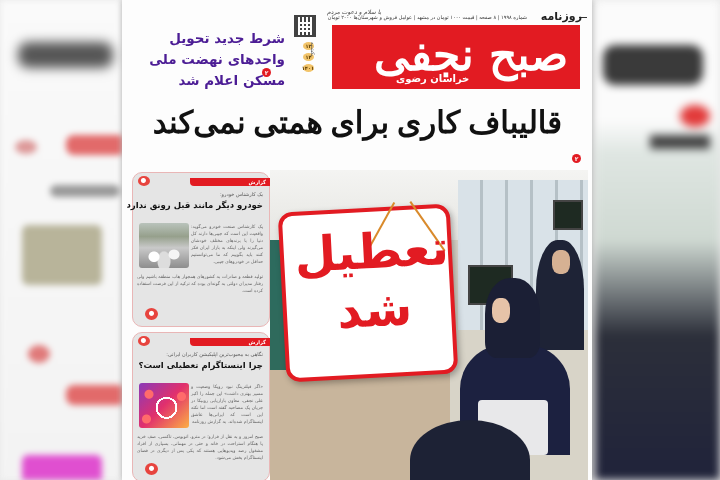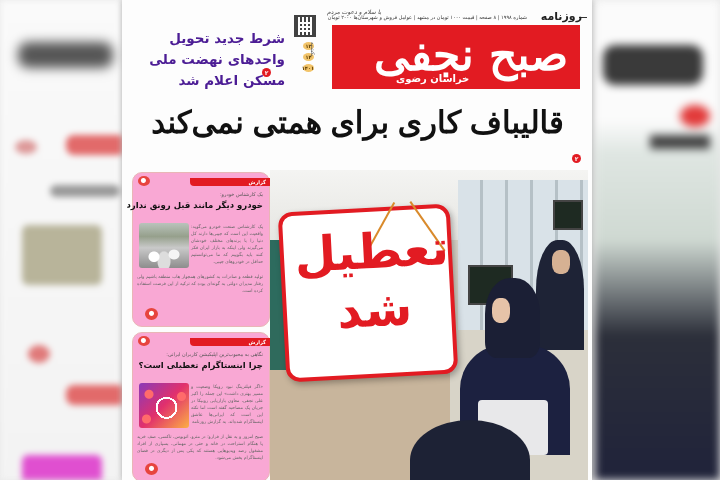--- a/index.html
+++ b/index.html
@@ -92,28 +92,28 @@
   }
   .red-dot {
     display: inline-block; width: 9px; height: 9px; border-radius: 50%; background: #e21b22;
     color: #fff; font-size: 6px; text-align: center; line-height: 9px; font-weight: bold;
   }
   .side-headline-dot { position: absolute; left: 140px; top: 68px; }
 
   .main-headline {
     position: absolute; left: 8px; top: 100px; width: 455px;
     font-size: 31px; font-weight: 900; color: #111; text-align: center; line-height: 45px;
-    font-family: Liberation Sans, sans-serif; letter-spacing: -1px;
+    font-family: Liberation Serif, serif; letter-spacing: -1px;
   }
   .main-headline-dot { position: absolute; right: 11px; top: 154px; }
 
   
   .box {
     position: absolute; left: 10px; width: 138px;
-    border: 1.5px solid #e9b6b6; border-radius: 10px; background: #f9a8d4;
+    border: 1.5px solid #e9b6b6; border-radius: 10px; background: #e5e5e5;
   }
   .box1 { top: 172px; height: 155px; }
   .box2 { top: 332px; height: 150px; }
   .box-tag {
     position: absolute; right: -1px; top: 5px; width: 80px; height: 8px;
     background: #e21b22; border-radius: 0 0 0 4px;
   }
   .box-tag span { position: absolute; right: 4px; top: 0; font-size: 5px; color: #fff; line-height: 8px; font-weight: bold; }
   .box-icon {
     position: absolute; left: 5px; top: 3px; width: 12px; height: 10px; border-radius: 50%;

